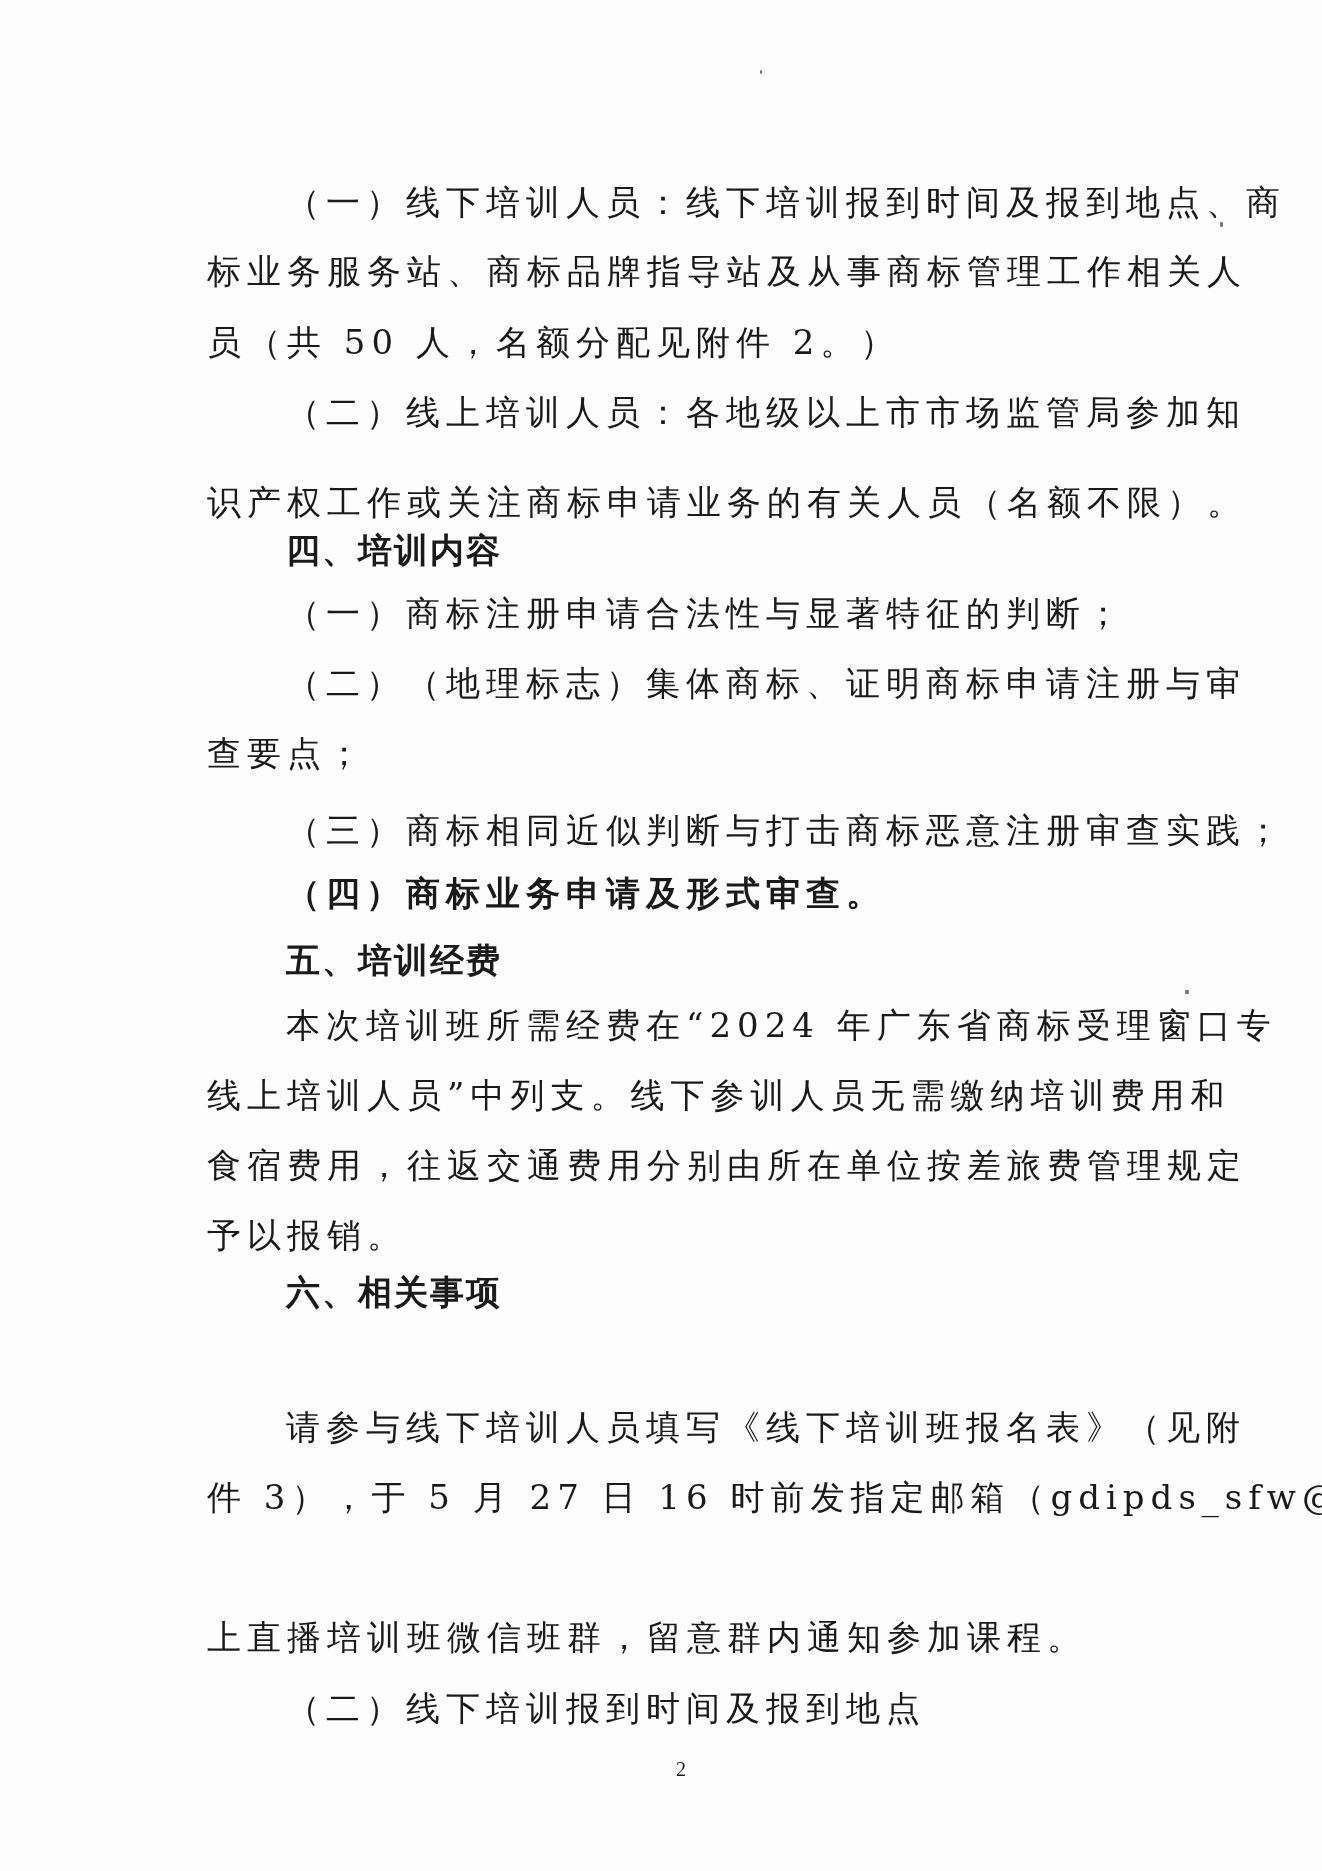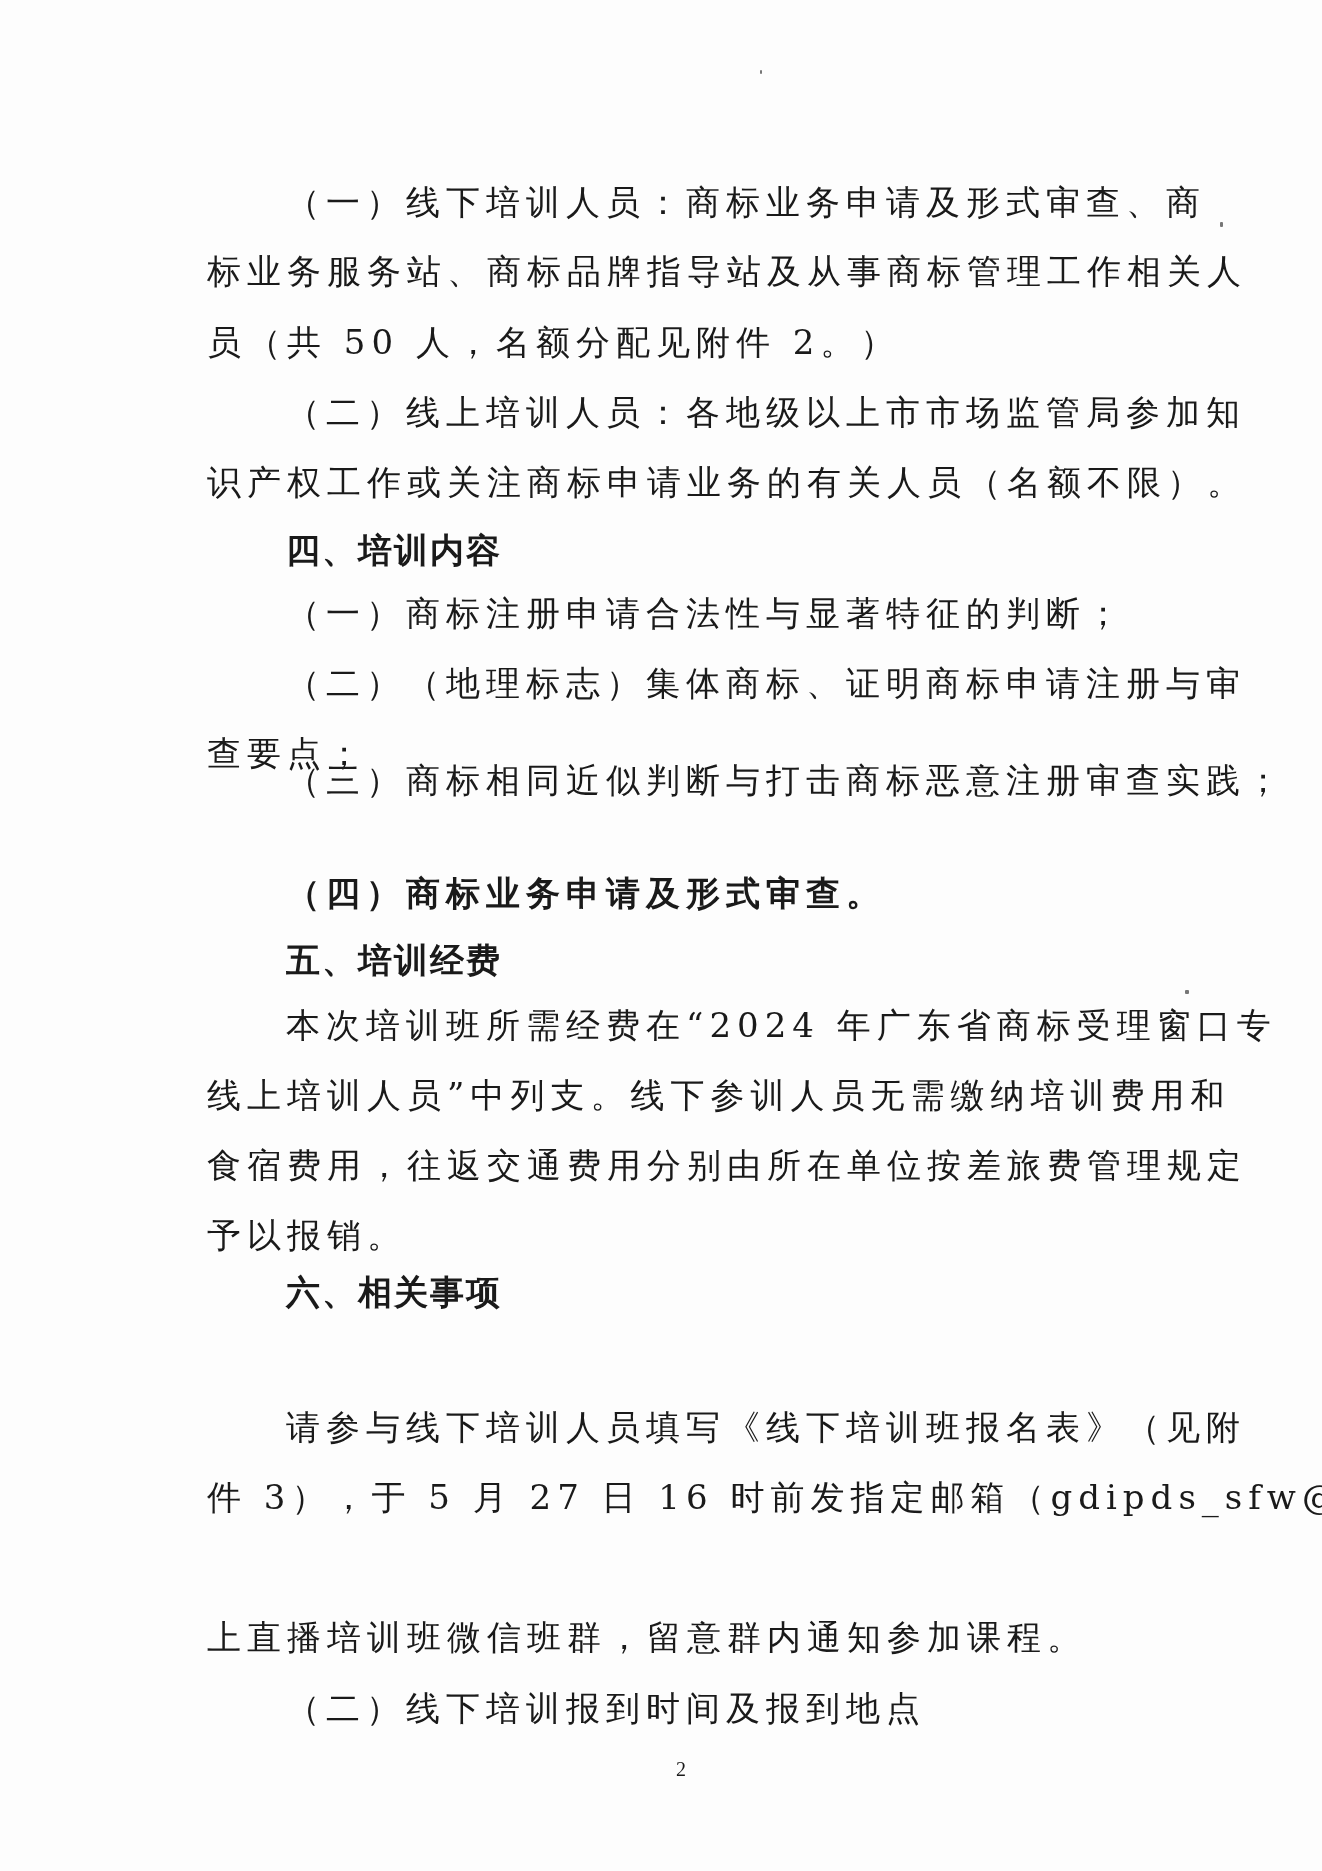--- a/index.html
+++ b/index.html
@@ -32,30 +32,30 @@
     left: 676px; top: 1758px;
     font-size: 20px;
     font-family: "Liberation Serif", serif;
   }
   .speck { position: absolute; background: #777; border-radius: 1px; }
 </style>
 </head>
 <body>
 
 <div class="page" id="page">
-    <div class="line indent" style="top: 182px;">（一）线下培训人员：商标业务申请及形式审查、商</div>
+    <div class="line indent" style="top: 182px;">（一）线下培训人员：线下培训报到时间及报到地点、商</div>
     <div class="line" style="top: 252px; font-family: Liberation Serif, serif;">标业务服务站、商标品牌指导站及从事商标管理工作相关人</div>
     <div class="line" style="top: 322px;">员（共 50 人，名额分配见附件 2。）</div>
     <div class="line indent" style="top: 392px;">（二）线上培训人员：各地级以上市市场监管局参加知</div>
-    <div class="line" style="top: 462px;">识产权工作或关注商标申请业务的有关人员（名额不限）。</div>
+    <div class="line" style="top: 482px;">识产权工作或关注商标申请业务的有关人员（名额不限）。</div>
     <div class="line heading" style="top: 530px;">四、培训内容</div>
     <div class="line indent" style="top: 593px;">（一）商标注册申请合法性与显著特征的判断；</div>
     <div class="line indent" style="top: 663px;">（二）（地理标志）集体商标、证明商标申请注册与审</div>
     <div class="line" style="top: 733px;">查要点；</div>
-    <div class="line indent" style="top: 760px;">（三）商标相同近似判断与打击商标恶意注册审查实践；</div>
+    <div class="line indent" style="top: 810px;">（三）商标相同近似判断与打击商标恶意注册审查实践；</div>
     <div class="line indent" style="top: 873px; font-weight: bold;">（四）商标业务申请及形式审查。</div>
     <div class="line heading" style="top: 940px;">五、培训经费</div>
     <div class="line indent" style="top: 1005px;">本次培训班所需经费在“2024 年广东省商标受理窗口专</div>
     <div class="line" style="top: 1075px;">线上培训人员”中列支。线下参训人员无需缴纳培训费用和</div>
     <div class="line" style="top: 1145px;">食宿费用，往返交通费用分别由所在单位按差旅费管理规定</div>
     <div class="line" style="top: 1215px;">予以报销。</div>
     <div class="line heading" style="top: 1272px;">六、相关事项</div>
     <div class="line indent" style="top: 1407px;">请参与线下培训人员填写《线下培训班报名表》（见附</div>
     <div class="line" style="top: 1477px;">件 3），于 5 月 27 日 16 时前发指定邮箱（gdipds_sfw@163.com），</div>
     <div class="line" style="top: 1617px;">上直播培训班微信班群，留意群内通知参加课程。</div>

